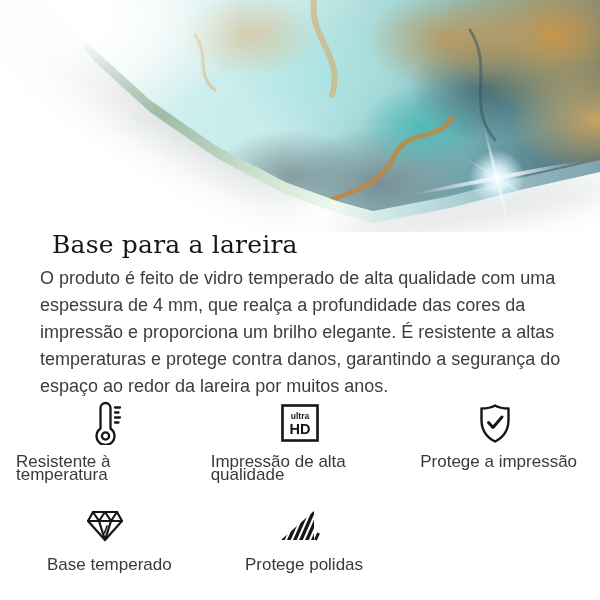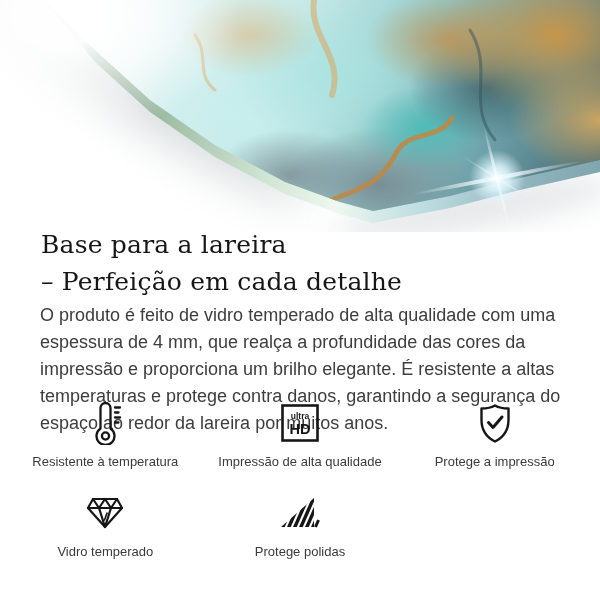--- a/index.html
+++ b/index.html
@@ -57,31 +57,31 @@
     left:-55px; top:-1px; width:110px; height:3px; transform:rotate(76deg);
     background: linear-gradient(90deg, rgba(255,255,255,0) 0%, rgba(245,253,255,0.95) 50%, rgba(255,255,255,0) 100%);
   }
   .sparkle .s3 {
     left:-40px; top:-1px; width:80px; height:2px; transform:rotate(32deg); opacity:0.7;
     background: linear-gradient(90deg, rgba(255,255,255,0) 0%, #ffffff 50%, rgba(255,255,255,0) 100%);
   }
   .content { position:absolute; left:40px; top:226px; width:524px; }
   h1 {
     font-family:"DejaVu Serif","Liberation Serif",serif; font-weight:400;
-    font-size:25px; line-height:37px; color:#161616; margin:0 0 2px 1px; letter-spacing:0.2px;
+    font-size:25px; line-height:37px; color:#161616; margin:0 0 2px 12px; letter-spacing:0.2px;
   }
   h1 span { display:block; }
   .desc { font-size:18px; line-height:27px; color:#3d3d3d; margin:0; }
   .features {
     position:absolute; left:8px; top:400px; width:584px;
     display:grid; grid-template-columns:repeat(3,1fr); row-gap:22px;
   }
   .feature { display:flex; flex-direction:column; align-items:center; }
   .iconbox { height:46px; display:flex; align-items:center; justify-content:flex-start; color:#161616; }
-  .flabel { margin-top:9px; font-size:13px; color:#3a3a3a; line-height:13px; }
+  .flabel { margin-top:9px; font-size:17px; color:#3a3a3a; line-height:13px;margin-left:8px; }
   svg text { font-family:"Liberation Sans", sans-serif; }
 </style>
 </head>
 <body>
 
 <div>
 
   <div class="hero">
     <div class="shadow-left"></div>
     <div class="shadow-bottom"></div>
@@ -99,21 +99,20 @@
       <div class="streak s1"></div>
       <div class="streak s2"></div>
       <div class="streak s3"></div>
       <div class="core"></div>
     </div>
   </div>
 
   <div class="content">
     <h1>
       <span>Base para a lareira</span>
-      <span>– Perfeição em cada detalhe</span>
     </h1>
     <p class="desc">O produto é feito de vidro temperado de alta qualidade com uma espessura de 4 mm, que realça a profundidade das cores da impressão e proporciona um brilho elegante. É resistente a altas temperaturas e protege contra danos, garantindo a segurança do espaço ao redor da lareira por muitos anos.</p>
   </div>
 
   <div class="features">
 
     <div class="feature">
       <div class="iconbox">
         <svg width="34" height="44" viewBox="0 0 34 44" fill="none" stroke="currentColor" stroke-width="2.3" stroke-linecap="round" stroke-linejoin="round">
           <path d="M12.5 27.5 V7 a5 5 0 0 1 10 0 v20.5 a9 9 0 1 1 -10 0 Z"></path>
@@ -151,21 +150,21 @@
     <div class="feature">
       <div class="iconbox">
         <svg width="40" height="34" viewBox="0 0 40 34" fill="none" stroke="currentColor" stroke-width="2.2" stroke-linejoin="round" stroke-linecap="round">
           <path d="M8 3 H32 L37 12 L20 31 L3 12 Z"></path>
           <path d="M3 12 H37"></path>
           <path d="M8 3 L14 12 L20 3 L26 12 L32 3"></path>
           <path d="M14 12 L20 31 M26 12 L20 31"></path>
           <path d="M19.5 24 L22 17" stroke-width="1.6"></path>
         </svg>
       </div>
-      <div class="flabel">Vidro temperado</div>
+      <div class="flabel">Base temperado</div>
     </div>
 
     <div class="feature">
       <div class="iconbox">
         <svg width="40" height="32" viewBox="0 0 40 32">
           <defs>
             <clipPath id="cpTri">
                 <polygon points="1,30 34,30 34,1"></polygon>
               </clipPath>
           </defs>

